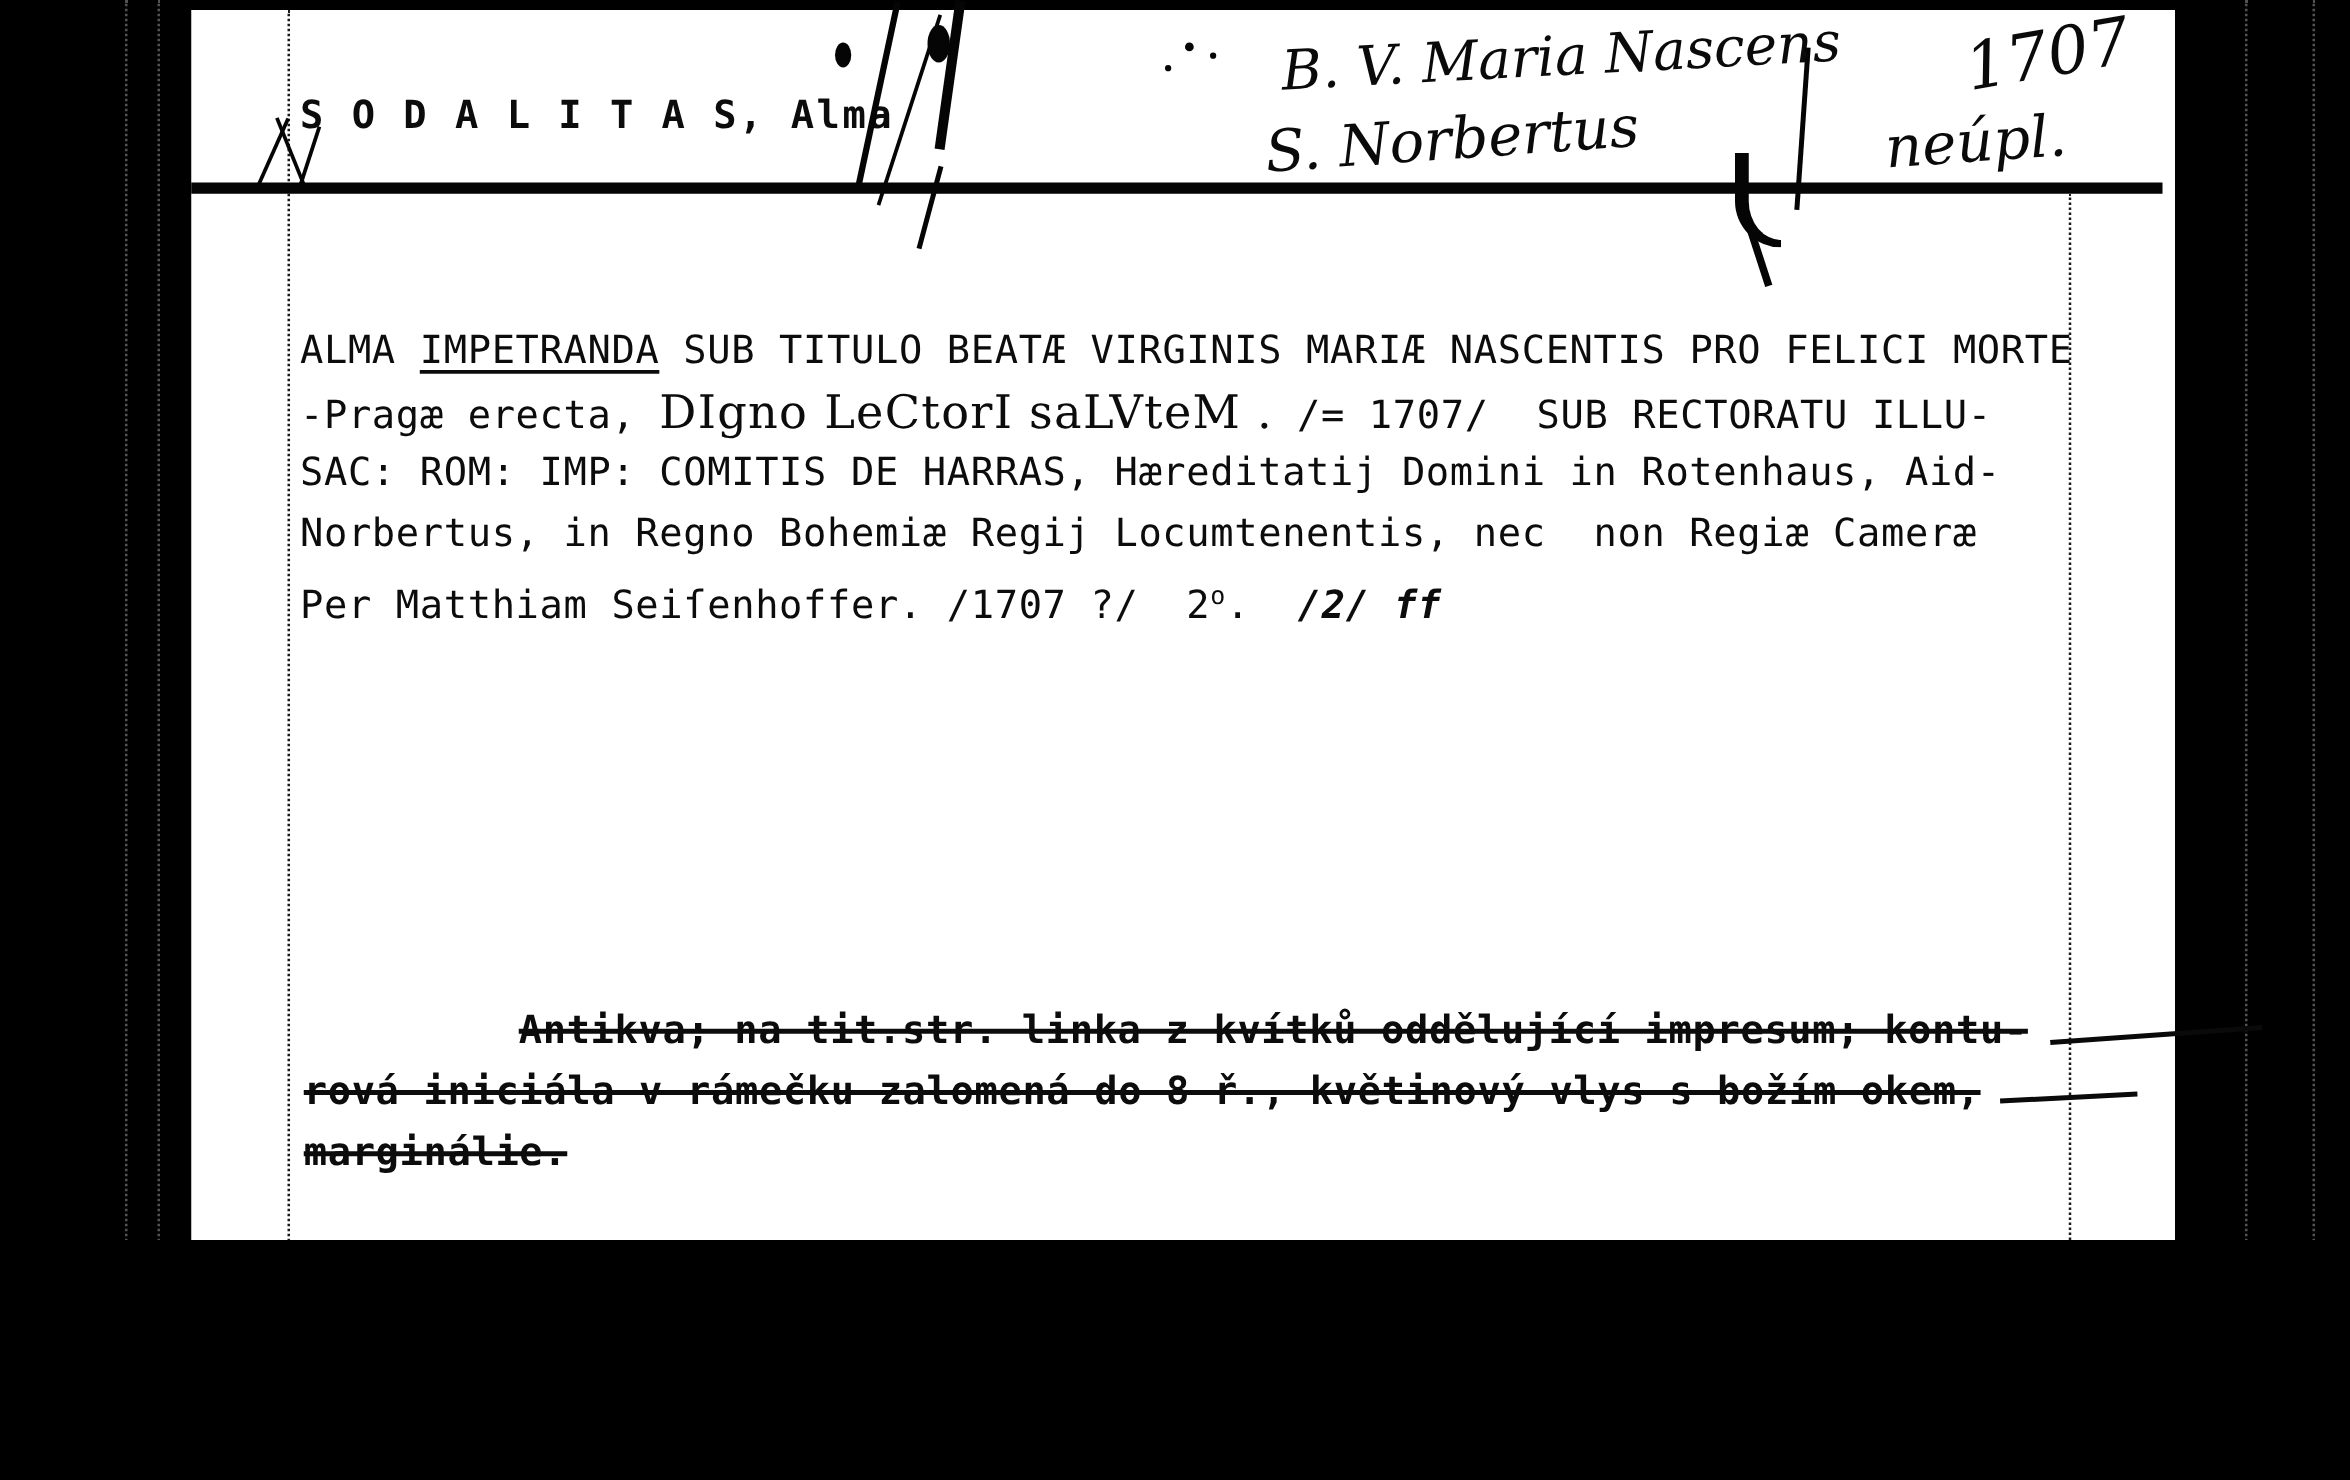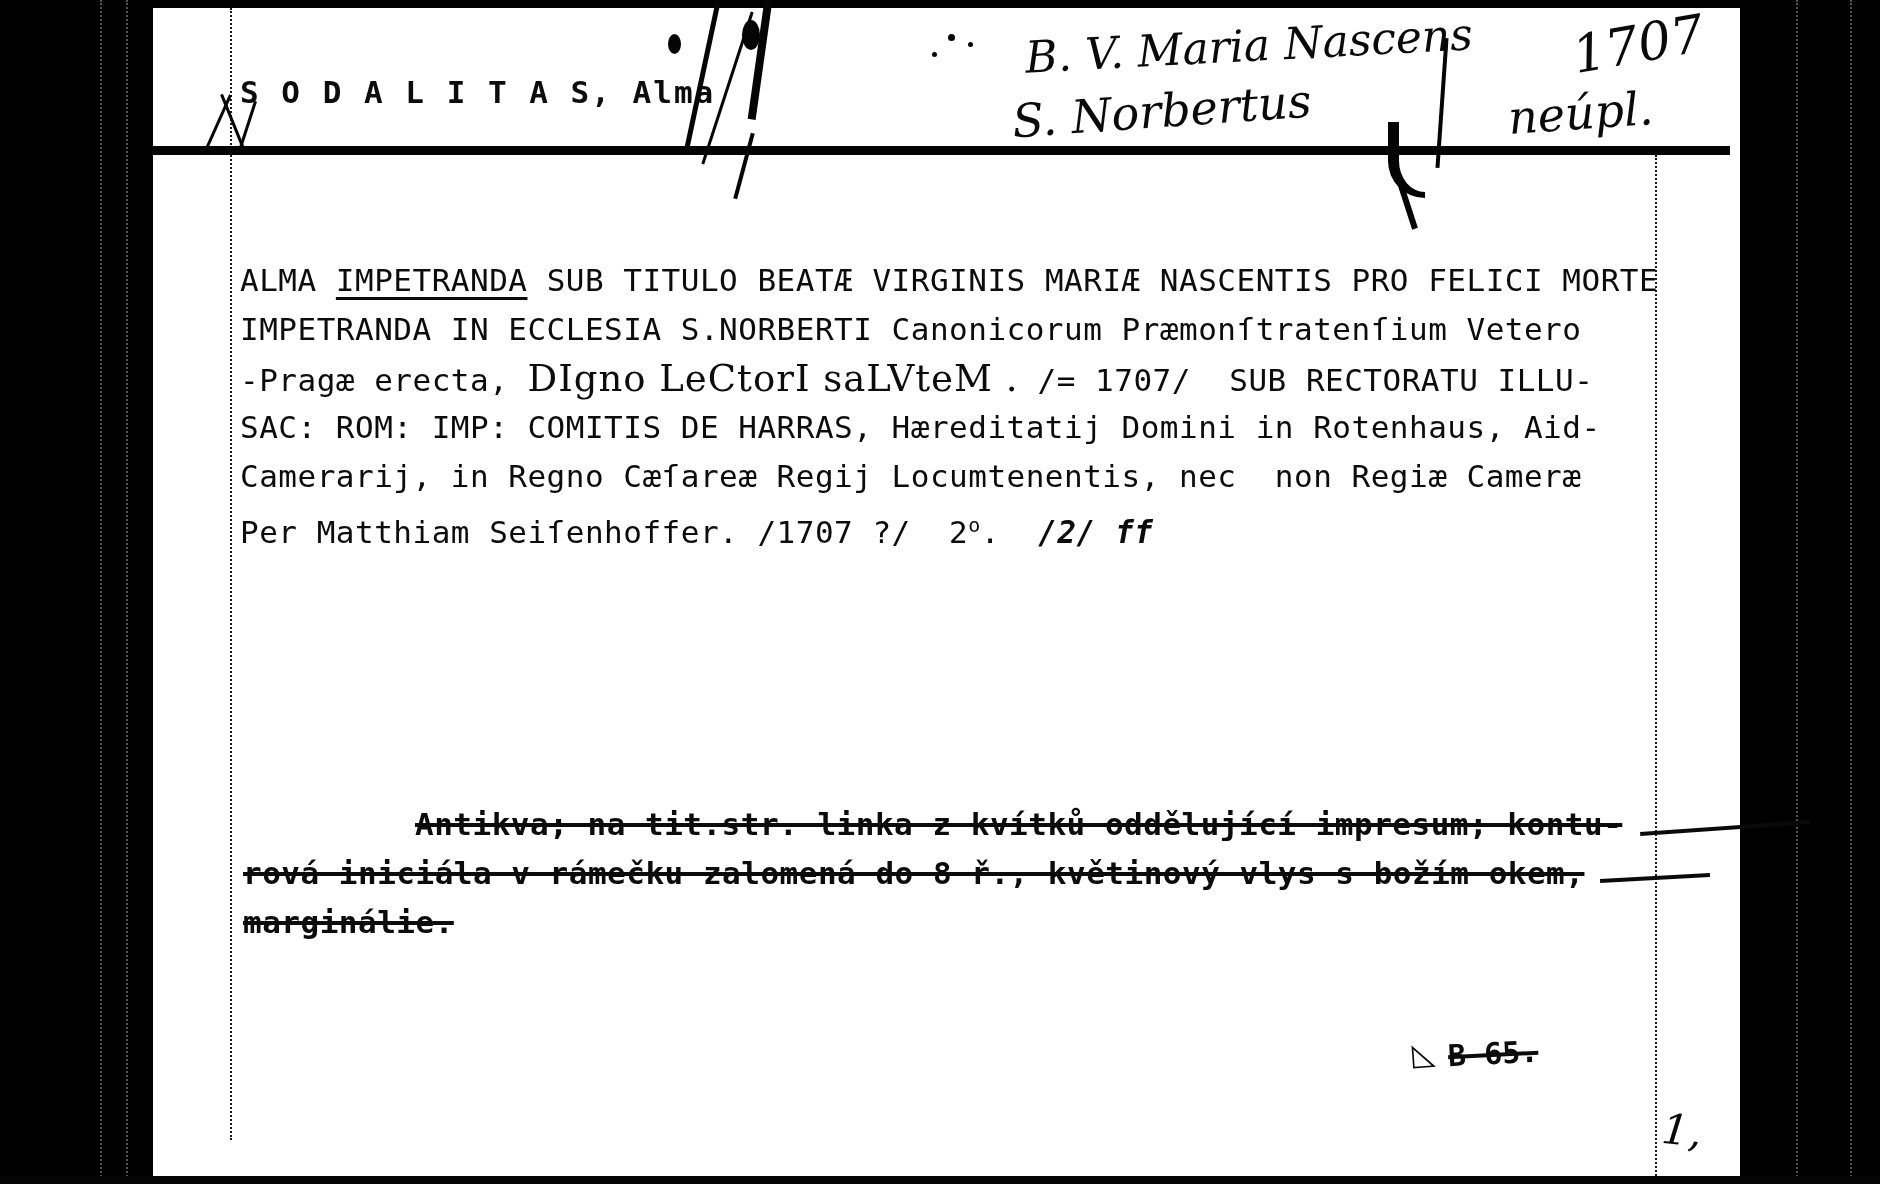--- a/index.html
+++ b/index.html
@@ -1,17 +1,17 @@
 <!DOCTYPE html>
 <html><head>
 <meta charset="utf-8">
 <style>
   html,body{margin:0;padding:0;}
   body{background:#000;}
-  #canvas{position:relative;width:1880px;height:1184px;background:#000;overflow:hidden;
+  #canvas{position:relative;width:1880px;height:992px;background:#000;overflow:hidden;
           font-family:"DejaVu Sans Mono", monospace;color:#0a0a0a;}
   .paper{position:absolute;left:153px;top:8px;width:1587px;height:1168px;background:#ffffff;}
   .noise-line{position:absolute;top:0;height:1184px;width:0;border-left:2px dotted #8a8a8a;opacity:.6;}
   .margin-line{position:absolute;width:0;border-left:2px dotted #1a1a1a;}
   .rule{position:absolute;background:#050505;}
   .tw{position:absolute;font-family:"DejaVu Sans Mono", monospace;color:#0c0c0c;}
   .heading{font-size:31px;letter-spacing:2px;font-weight:bold;}
   .bodyblock{left:240px;top:256px;width:1460px;font-size:31px;line-height:49px;letter-spacing:.5px;}
   .line{white-space:pre;height:49px;}
   .u{ text-decoration:underline;text-decoration-thickness:3px;text-underline-offset:6px;}
@@ -48,24 +48,23 @@
   <div class="tw heading" style="left:240px;top:74px">S O D A L I T A S,  Alma</div>
   <div class="rule" style="left:153px;top:146px;width:1577px;height:9px"></div>
 
   <div class="hw" style="left:1025px;top:20px;font-size:44px;transform:rotate(-3deg)">B. V. Maria Nascens</div>
   <div class="hw" style="left:1012px;top:84px;font-size:46px;transform:rotate(-4deg)">S. Norbertus</div>
   <div class="hw" style="left:1572px;top:14px;font-size:52px;transform:rotate(-10deg)">1707</div>
   <div class="hw" style="left:1508px;top:86px;font-size:46px;transform:rotate(-4deg)">neúpl.</div>
 
   <div class="tw bodyblock">
     <div class="line"><span>ALMA </span><span class="u">IMPETRANDA</span><span> SUB TITULO BEATÆ VIRGINIS MARIÆ NASCENTIS PRO FELICI MORTE</span></div>
-    <div class="line"><span>IMPETRANDA IN ECCLESIA S.NORBERTI Canonicorum Præmonſtratenſium Vetero</span></div>
     <div class="line"><span>-Pragæ erecta, </span><span class="chronogram">DIgno LeCtorI saLVteM .</span><span> /= 1707/  SUB RECTORATU ILLU-</span></div>
     <div class="line"><span>SAC: ROM: IMP: COMITIS DE HARRAS, Hæreditatij Domini in Rotenhaus, Aid-</span></div>
-    <div class="line"><span>Camerarij, in Regno Cæſareæ Regij Locumtenentis, nec  non Regiæ Cameræ</span></div>
+    <div class="line"><span>Norbertus, in Regno Bohemiæ Regij Locumtenentis, nec  non Regiæ Cameræ</span></div>
     <div class="line"><span>Per Matthiam Seiſenhoffer. /1707 ?/  2</span><sup>o</sup><span>.</span><span class="b">  /2/ ff</span></div>
   </div>
 
   <div class="struck tw" style="left:415px;top:806px">Antikva; na tit.str. linka z kvítků oddělující impresum; kontu-</div>
   <div class="struck tw" style="left:243px;top:855px">rová iniciála v rámečku zalomená do 8 ř., květinový vlys s božím okem,</div>
   <div class="struck tw" style="left:243px;top:904px">marginálie.</div>
   <div class="strike-tail" style="left:1640px;top:826px;width:170px;transform:rotate(-4deg)"></div>
   <div class="strike-tail" style="left:1600px;top:876px;width:110px;transform:rotate(-3deg)"></div>
 
   <div class="hw tri" style="left:1412px;top:1036px;font-style:normal;transform:rotate(-4deg)">◺</div>

